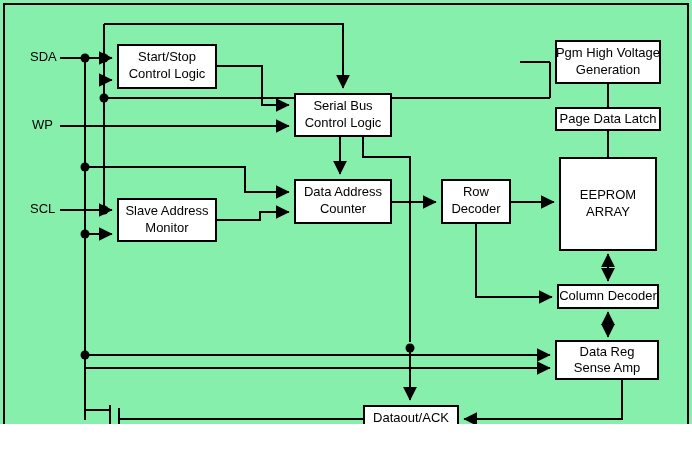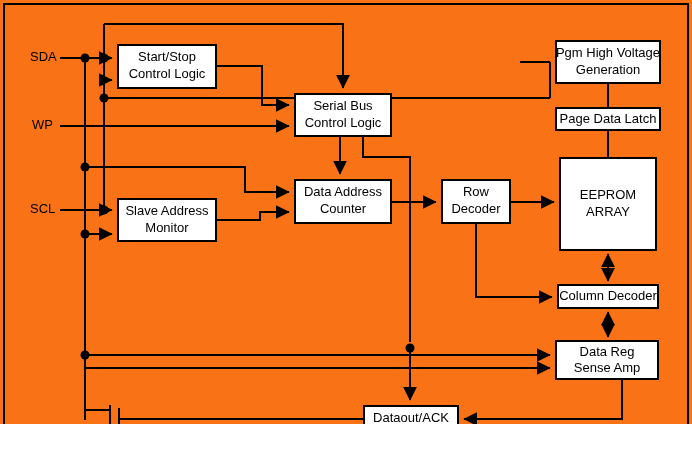--- a/index.html
+++ b/index.html
@@ -4,21 +4,21 @@
 <style>
   html, body {
     margin: 0;
     padding: 0;
     background: #ffffff;
   }
   #root {
     position: relative;
     width: 692px;
     height: 424px;
-    background: #f97316;
+    background: #86efac;
     font-family: "Liberation Sans", sans-serif;
     overflow: hidden;
   }
   svg#diagram {
     display: block;
     width: 692px;
     height: 476px;
   }
   .blk rect {
     fill: #ffffff;

